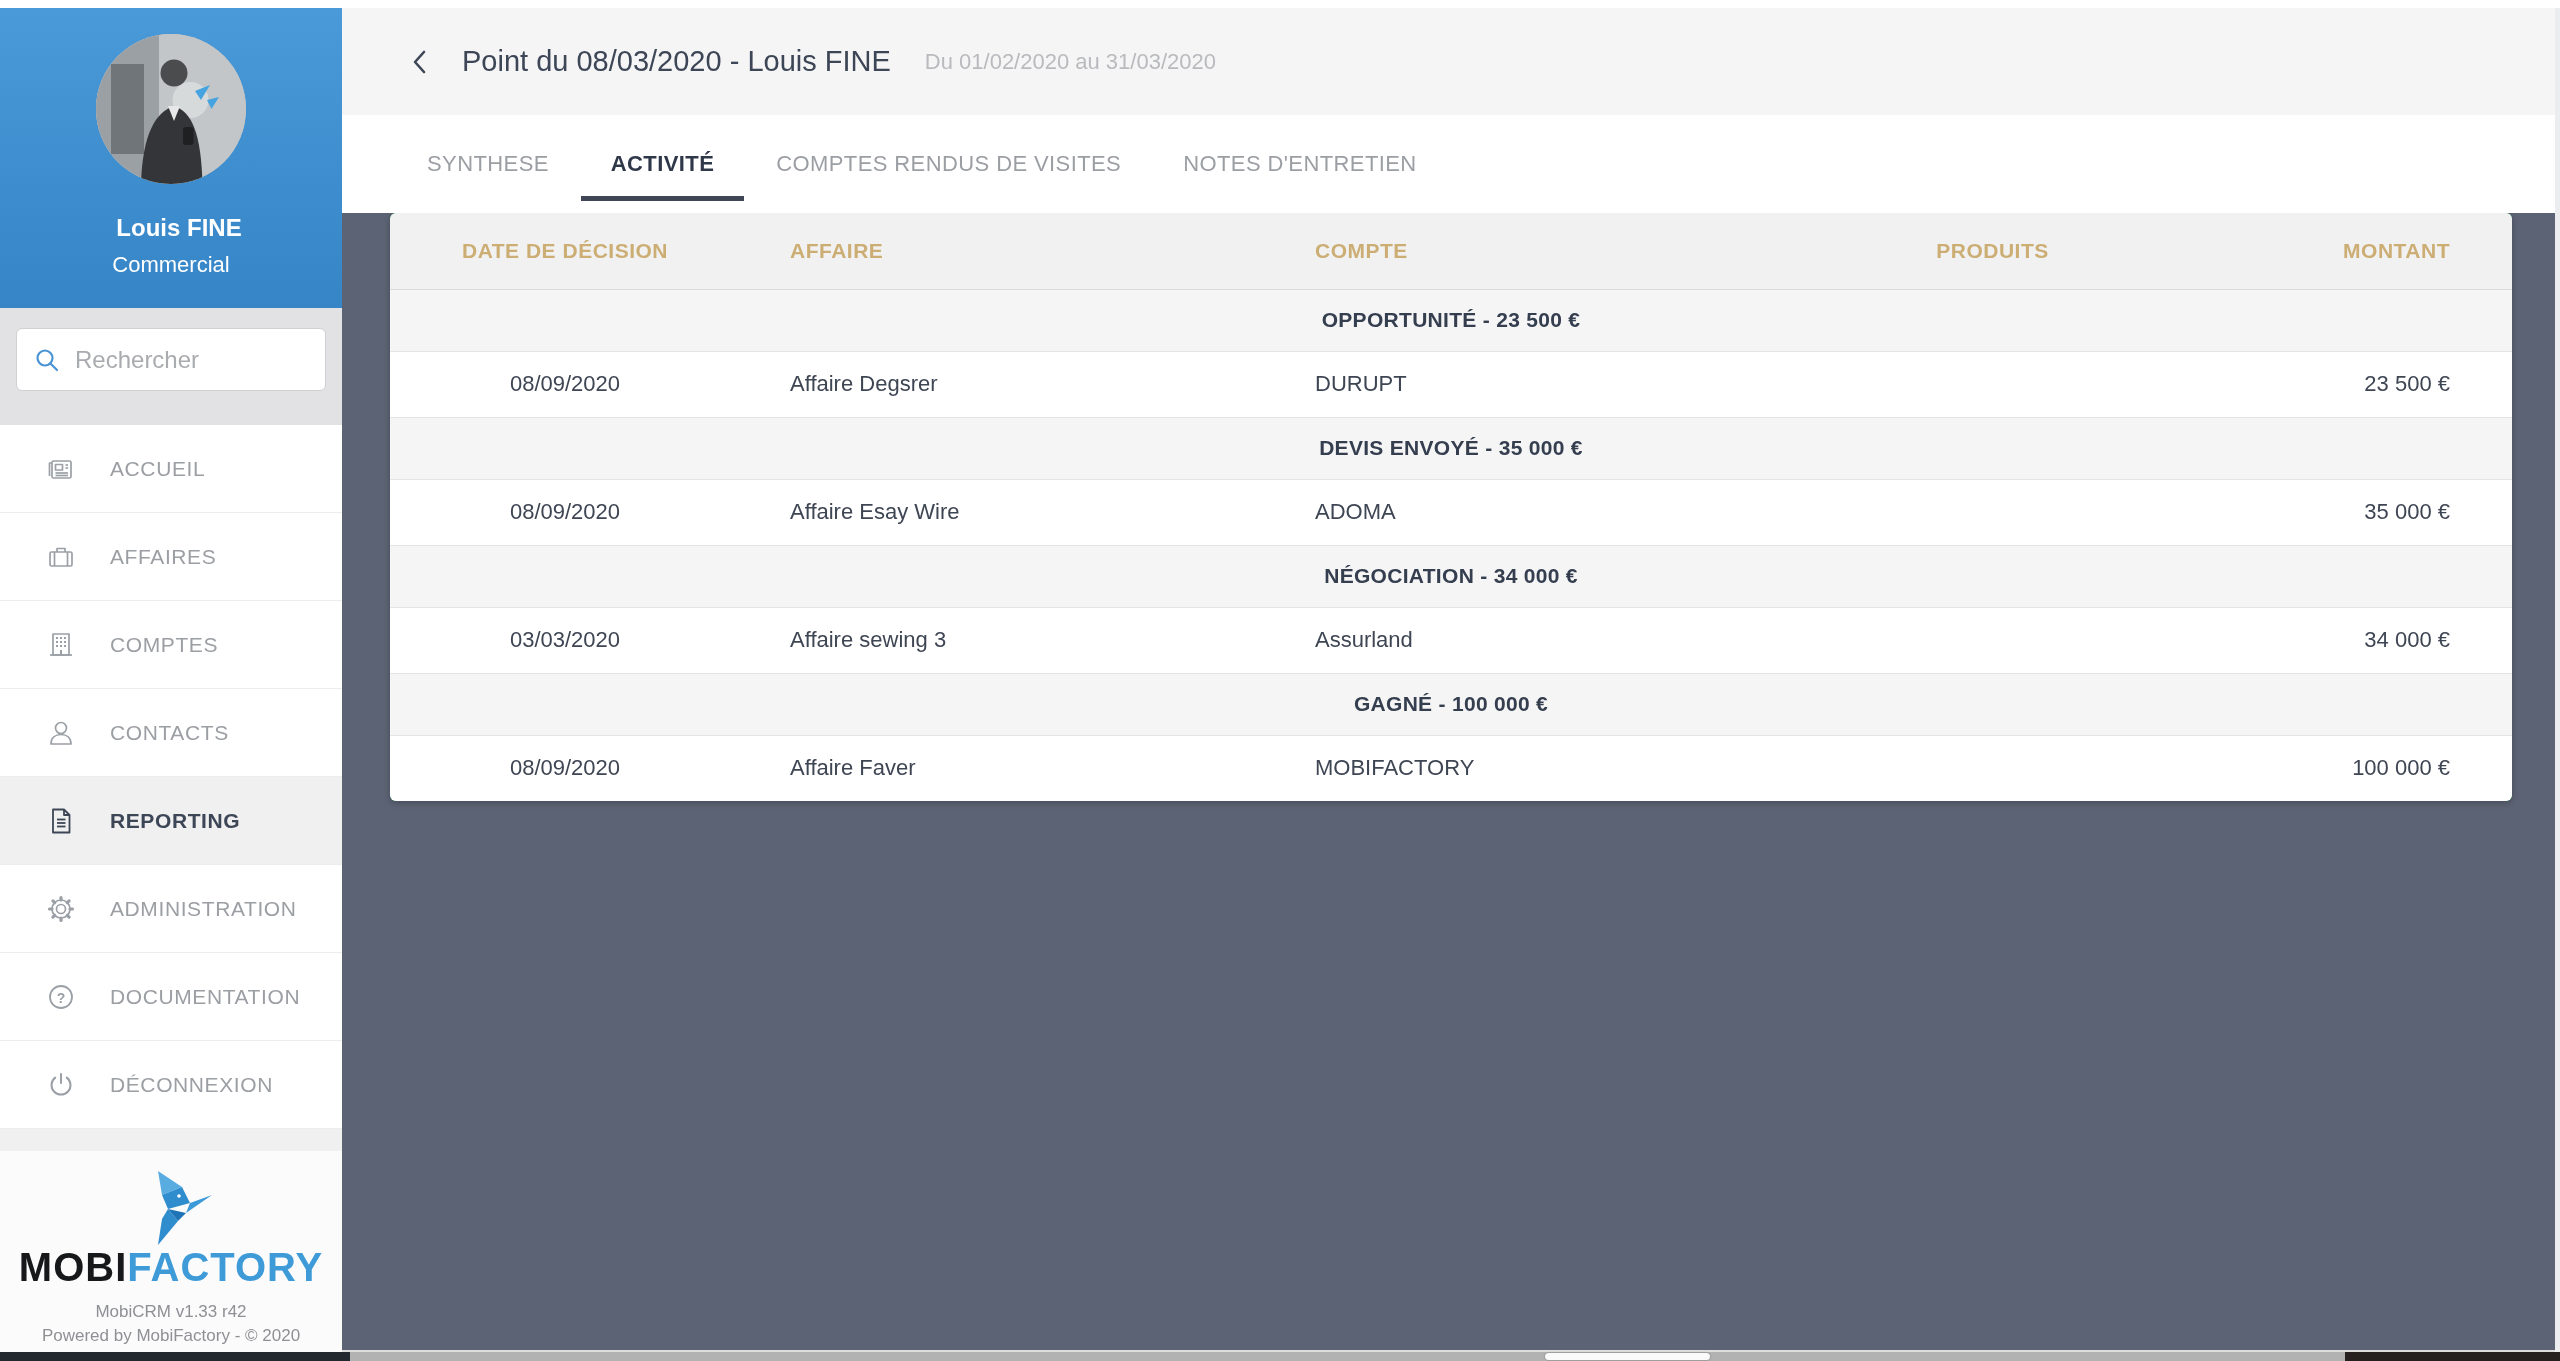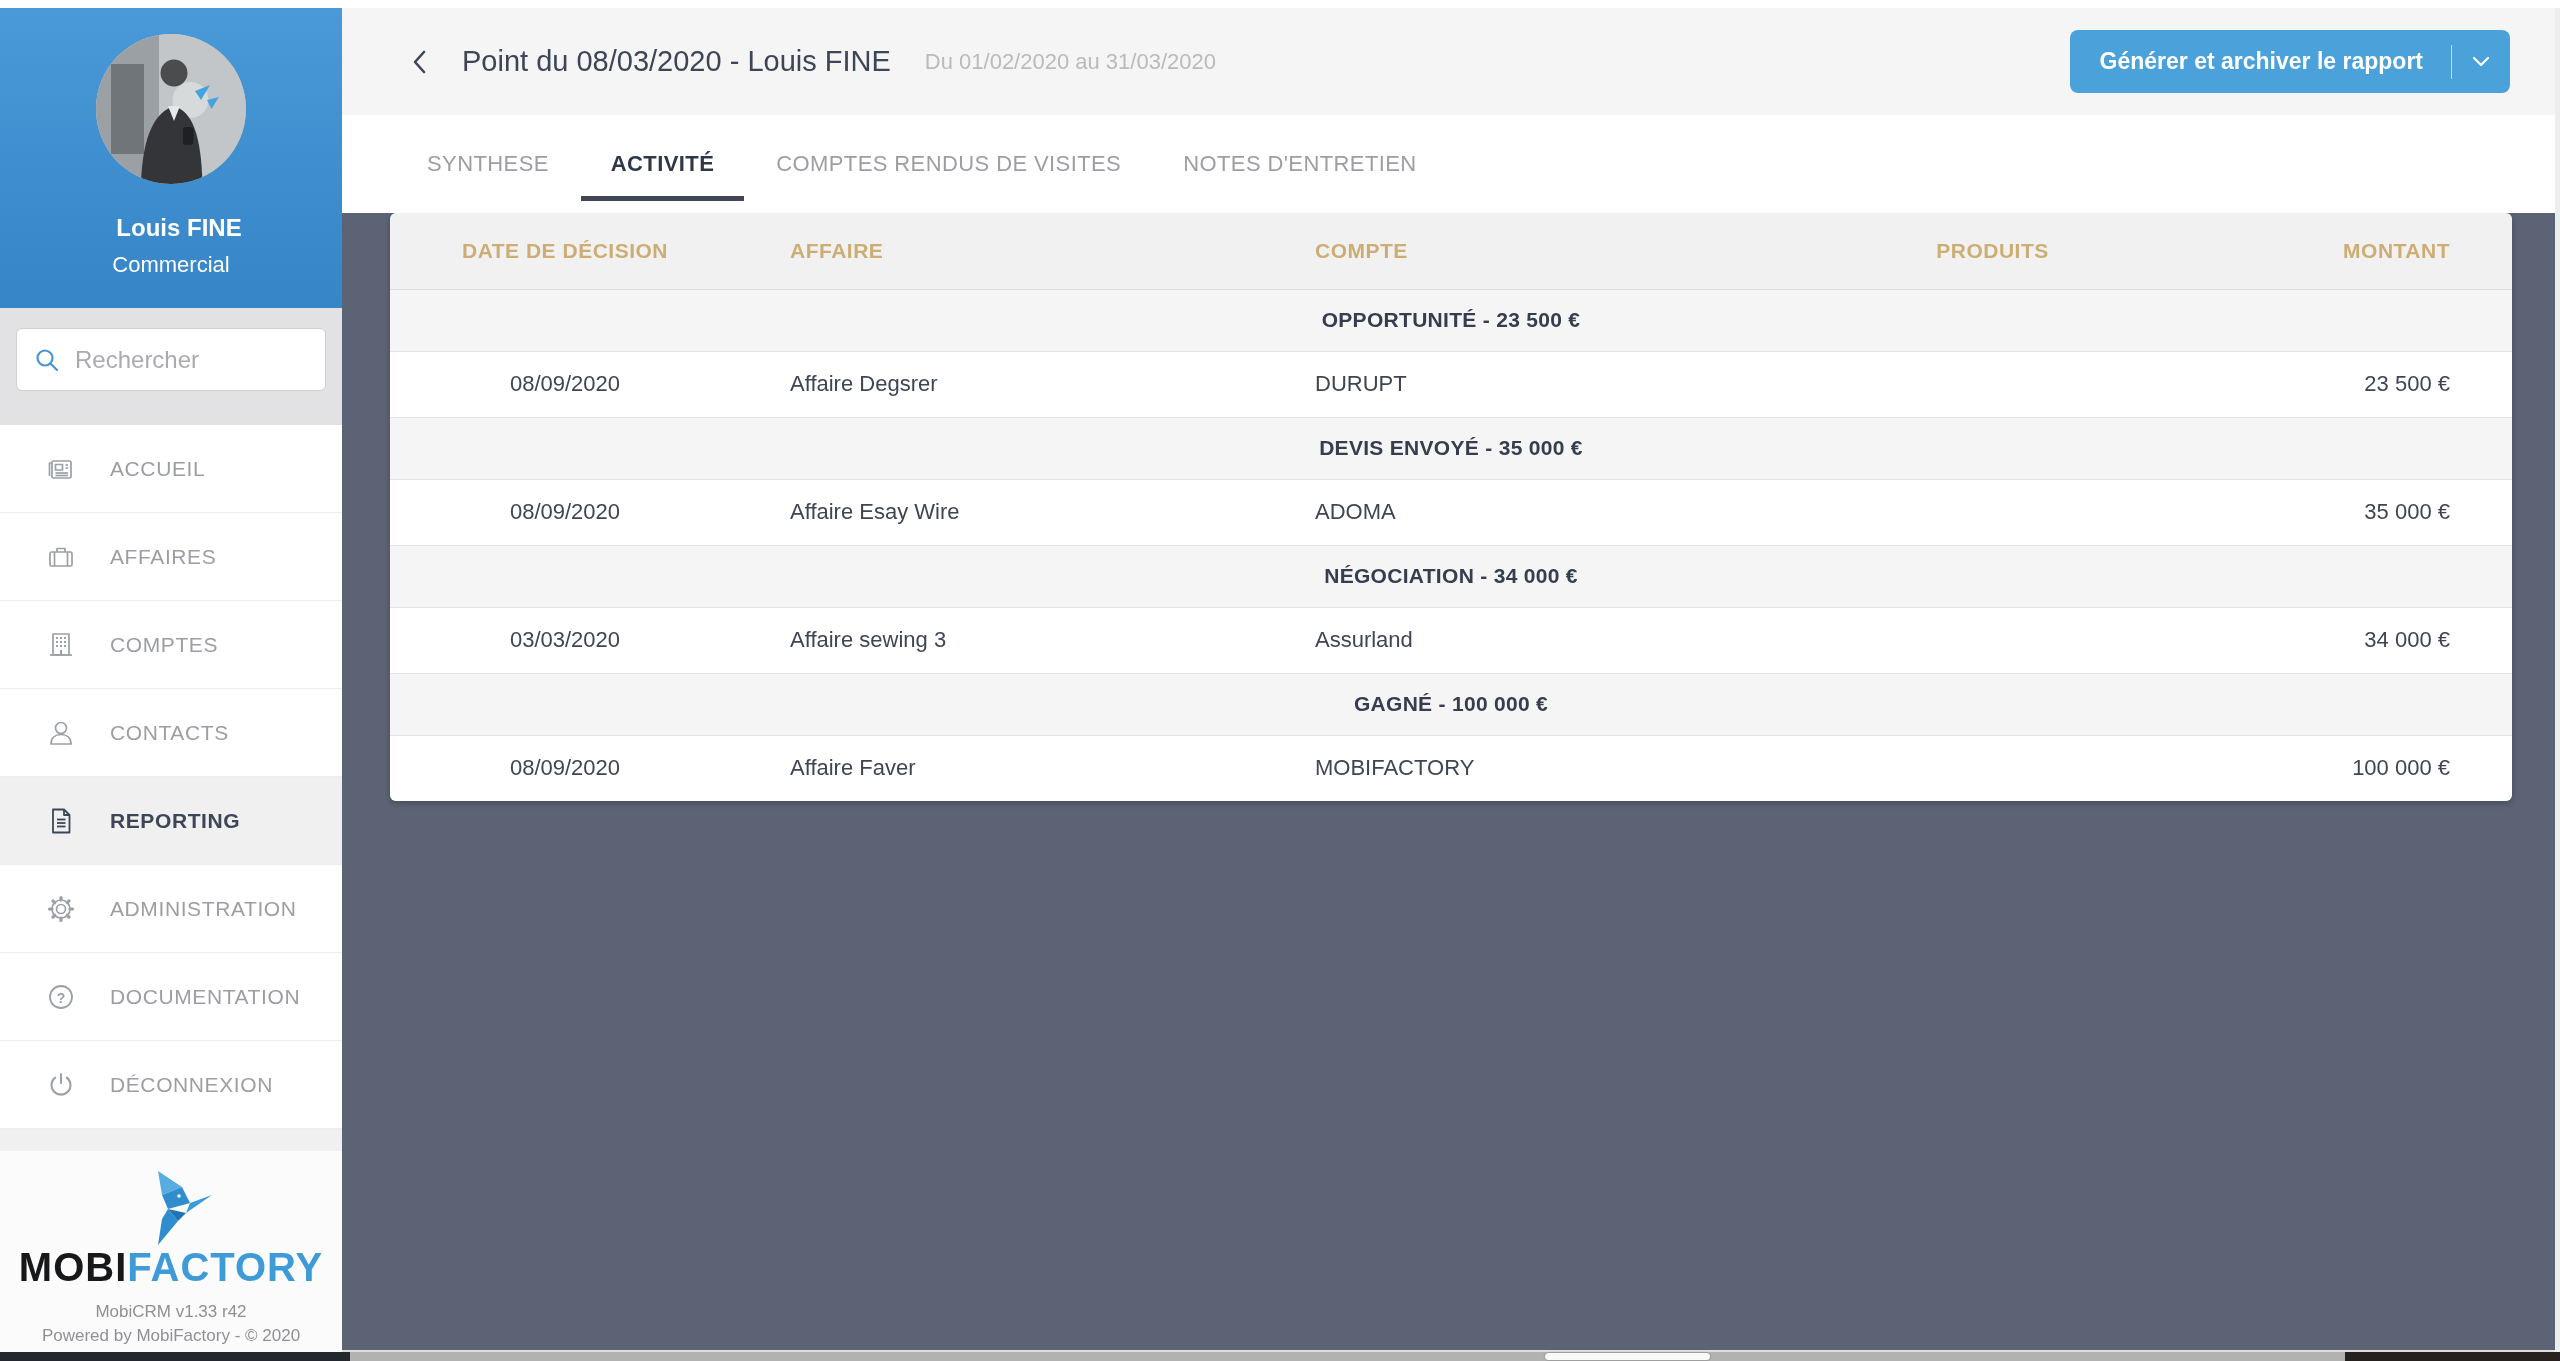--- a/index.html
+++ b/index.html
@@ -261,29 +261,20 @@
 
     <div class="content-col">
       <div class="app-header">
         <div class="back-btn">
           <svg width="26" height="34" viewBox="0 0 26 34" fill="none" stroke="#3d4656" stroke-width="2.6" stroke-linecap="round" stroke-linejoin="round">
             <polyline points="17,7 8,17 17,27"></polyline>
           </svg>
         </div>
         <div class="page-title">Point du 08/03/2020 - Louis FINE</div>
         <div class="page-subtitle">Du 01/02/2020 au 31/03/2020</div>
-        <button class="gen-btn">
-          <span class="gen-btn-label">Générer et archiver le rapport</span>
-          <span class="gen-btn-sep"></span>
-          <span class="gen-btn-caret">
-            <svg width="18" height="11" viewBox="0 0 18 11" fill="none" stroke="#ffffff" stroke-width="2.2" stroke-linecap="round" stroke-linejoin="round">
-              <polyline points="2,2 9,9 16,2"></polyline>
-            </svg>
-          </span>
-        </button>
       </div>
 
       <div class="tabs-bar">
         <div class="tab">SYNTHESE</div>
         <div class="tab active">ACTIVITÉ</div>
         <div class="tab">COMPTES RENDUS DE VISITES</div>
         <div class="tab">NOTES D'ENTRETIEN</div>
       </div>
 
       <div class="content">

